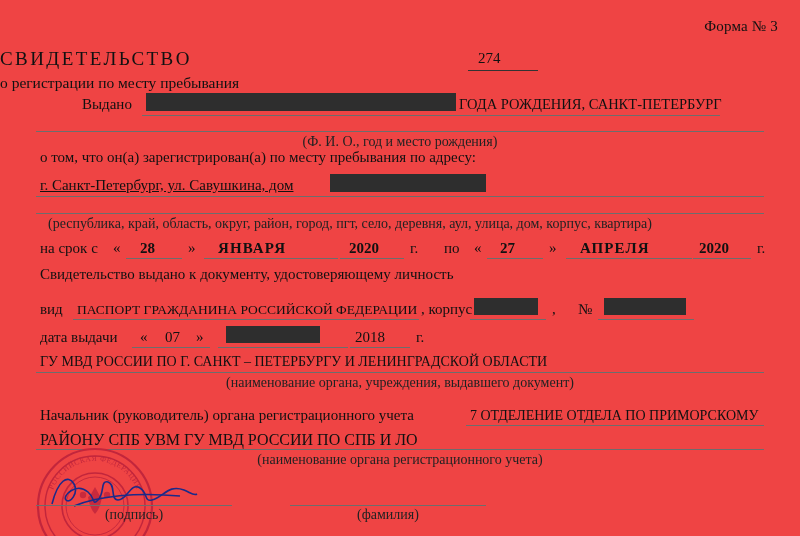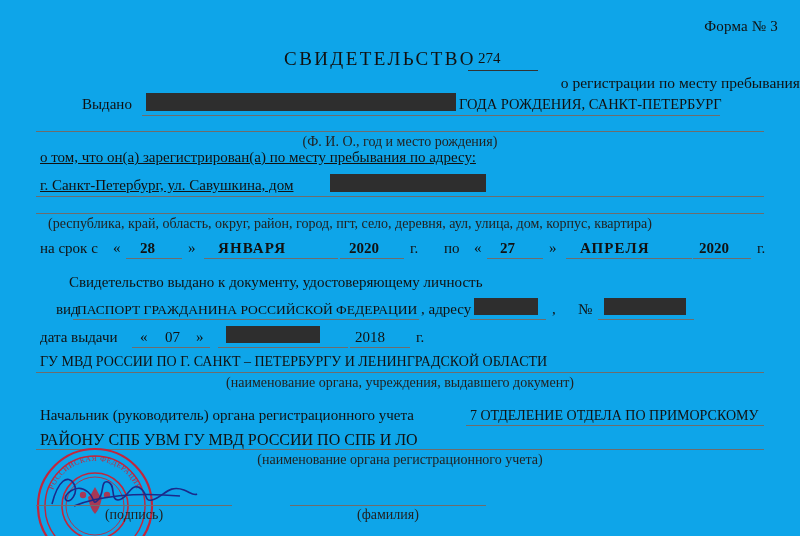--- a/index.html
+++ b/index.html
@@ -8,39 +8,38 @@
     background: #ffffff;
   }
   body {
     font-family: "Liberation Serif", serif;
     color: #111111;
   }
   #page {
     position: relative;
     width: 800px;
     height: 536px;
-    background: #0ea5e9;
+    background: #ef4444;
     overflow: hidden;
   }
 
   .form-no {
     position: absolute;
     top: 18px;
     right: 22px;
     font-size: 15px;
     letter-spacing: 0.2px;
   }
 
   .title-block {
     position: absolute;
     top: 48px;
     left: 0;
     width: 720px;
-    text-align: center;
-    padding-left: 20px;
+    text-align: left;
   }
   .title-main {
     font-size: 19px;
     letter-spacing: 2.4px;
     display: inline-block;
     position: relative;
   }
   .title-num {
     position: absolute;
     top: 50px;
@@ -52,21 +51,21 @@
     top: 70px;
     left: 468px;
     width: 70px;
     border-bottom: 1px solid #333;
   }
   .title-sub {
     position: absolute;
     top: 74px;
     left: 0;
     width: 800px;
-    text-align: right;
+    text-align: left;
     font-size: 15.5px;
   }
 
   
   .rule {
     position: absolute;
     border-bottom: 1px solid #6d6d6d;
     height: 0;
   }
 
@@ -124,21 +123,21 @@
   <div class="title-sub">о регистрации по месту пребывания</div>
 
   <div class="txt" style="left:82px; top:96px;">Выдано</div>
   <div class="redact" style="left:146px; top:93px; width:310px; height:18px;"></div>
   <div class="txt" style="left:459px; top:96px; font-size:14.5px;">ГОДА РОЖДЕНИЯ, САНКТ-ПЕТЕРБУРГ</div>
   <div class="rule" style="left:142px; top:115px; width:578px;"></div>
 
   <div class="rule" style="left:36px; top:131px; width:728px;"></div>
   <div class="txt-sm" style="left:0; top:134px; width:800px; text-align:center;">(Ф. И. О., год и место рождения)</div>
 
-  <div class="txt" style="left:40px; top:149px;text-decoration:underline;">о том, что он(а) зарегистрирован(а) по месту пребывания по адресу:</div>
+  <div class="txt" style="left:40px; top:149px;">о том, что он(а) зарегистрирован(а) по месту пребывания по адресу:</div>
 
   <div class="txt" style="left:40px; top:177px;text-decoration:underline;">г. Санкт-Петербург, ул. Савушкина, дом</div>
   <div class="redact" style="left:330px; top:174px; width:156px; height:18px;"></div>
   <div class="rule" style="left:36px; top:196px; width:728px;"></div>
   <div class="rule" style="left:36px; top:213px; width:728px;"></div>
   <div class="txt-sm" style="left:0; top:216px; width:700px; text-align:center;">(республика, край, область, округ, район, город, пгт, село, деревня, аул, улица, дом, корпус, квартира)</div>
 
   <div class="txt" style="left:40px; top:240px;">на срок с</div>
   <div class="txt" style="left:113px; top:240px;">«</div>
   <div class="txt" style="left:140px; top:240px; font-weight:bold;">28</div>
@@ -153,26 +152,26 @@
   <div class="txt" style="left:474px; top:240px;">«</div>
   <div class="txt" style="left:500px; top:240px; font-weight:bold;">27</div>
   <div class="rule" style="left:487px; top:258px; width:56px;"></div>
   <div class="txt" style="left:549px; top:240px;">»</div>
   <div class="txt spaced" style="left:580px; top:240px; font-weight:bold;">АПРЕЛЯ</div>
   <div class="rule" style="left:566px; top:258px; width:126px;"></div>
   <div class="txt" style="left:699px; top:240px; font-weight:bold;">2020</div>
   <div class="rule" style="left:693px; top:258px; width:58px;"></div>
   <div class="txt" style="left:757px; top:240px;">г.</div>
 
-  <div class="txt" style="left:40px; top:274px;margin-left:29px;">Свидетельство выдано к документу, удостоверяющему личность</div>
-
-  <div class="txt" style="left:40px; top:301px;margin-left:16px;">вид</div>
+  <div class="txt" style="left:40px; top:266px;">Свидетельство выдано к документу, удостоверяющему личность</div>
+
+  <div class="txt" style="left:40px; top:301px;">вид</div>
   <div class="txt" style="left:77px; top:302px; font-size:13.5px;">ПАСПОРТ ГРАЖДАНИНА РОССИЙСКОЙ ФЕДЕРАЦИИ</div>
   <div class="rule" style="left:73px; top:319px; width:346px;"></div>
-  <div class="txt" style="left:421px; top:301px;">, адресу</div>
+  <div class="txt" style="left:421px; top:301px;">, корпус</div>
   <div class="redact" style="left:474px; top:298px; width:64px; height:17px;"></div>
   <div class="rule" style="left:470px; top:319px; width:76px;"></div>
   <div class="txt" style="left:552px; top:301px;">,</div>
   <div class="txt" style="left:578px; top:301px;">№</div>
   <div class="redact" style="left:604px; top:298px; width:82px; height:17px;"></div>
   <div class="rule" style="left:598px; top:319px; width:96px;"></div>
 
   <div class="txt" style="left:40px; top:329px;">дата выдачи</div>
   <div class="txt" style="left:140px; top:329px;">«</div>
   <div class="txt" style="left:165px; top:329px;">07</div>

